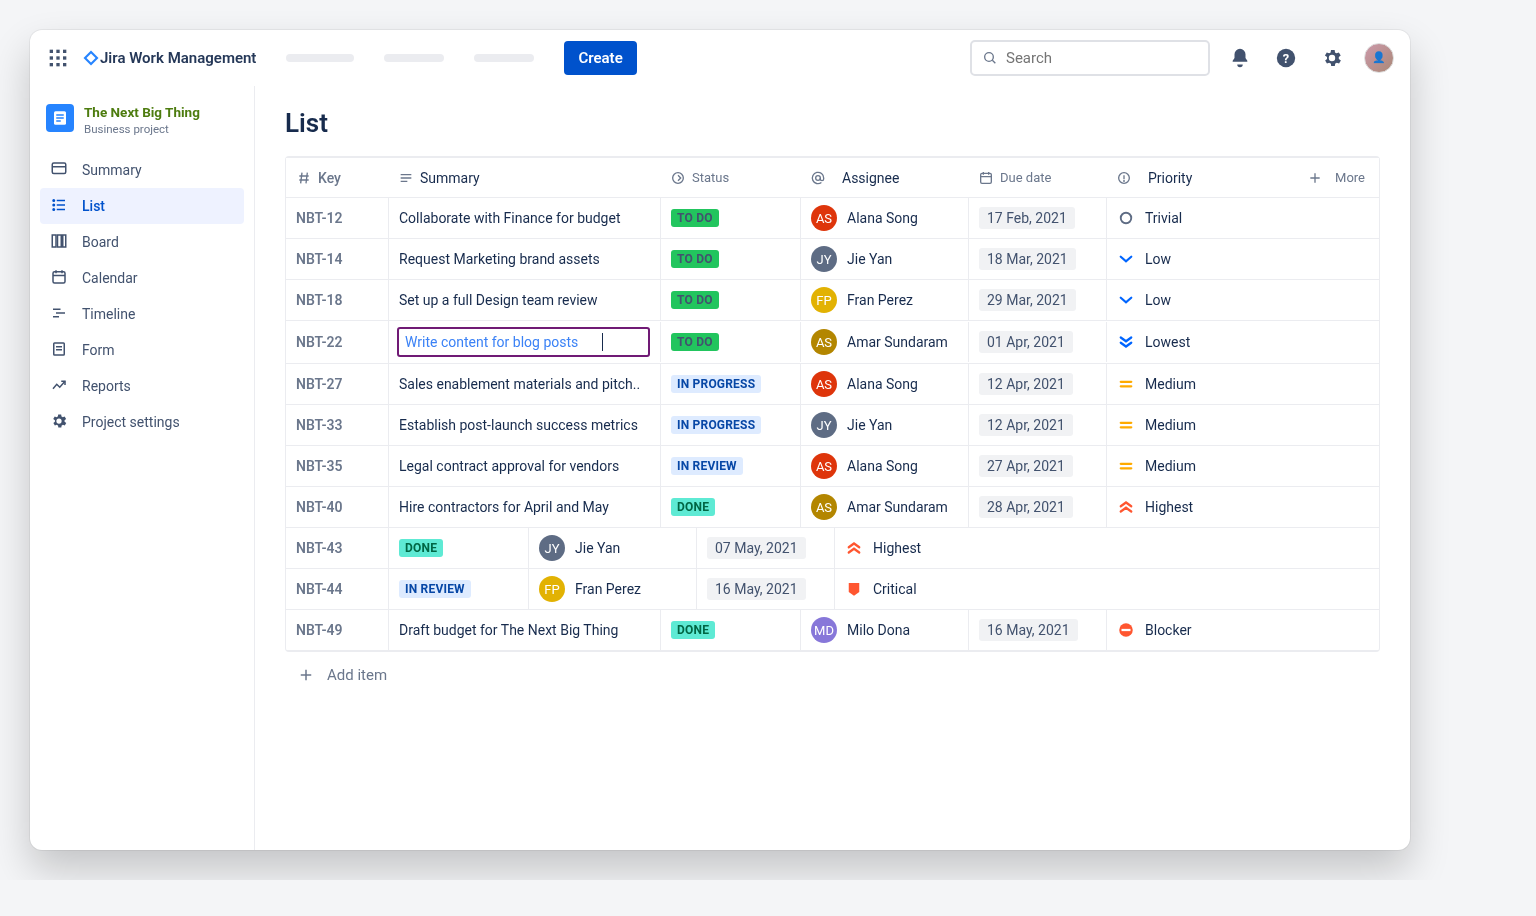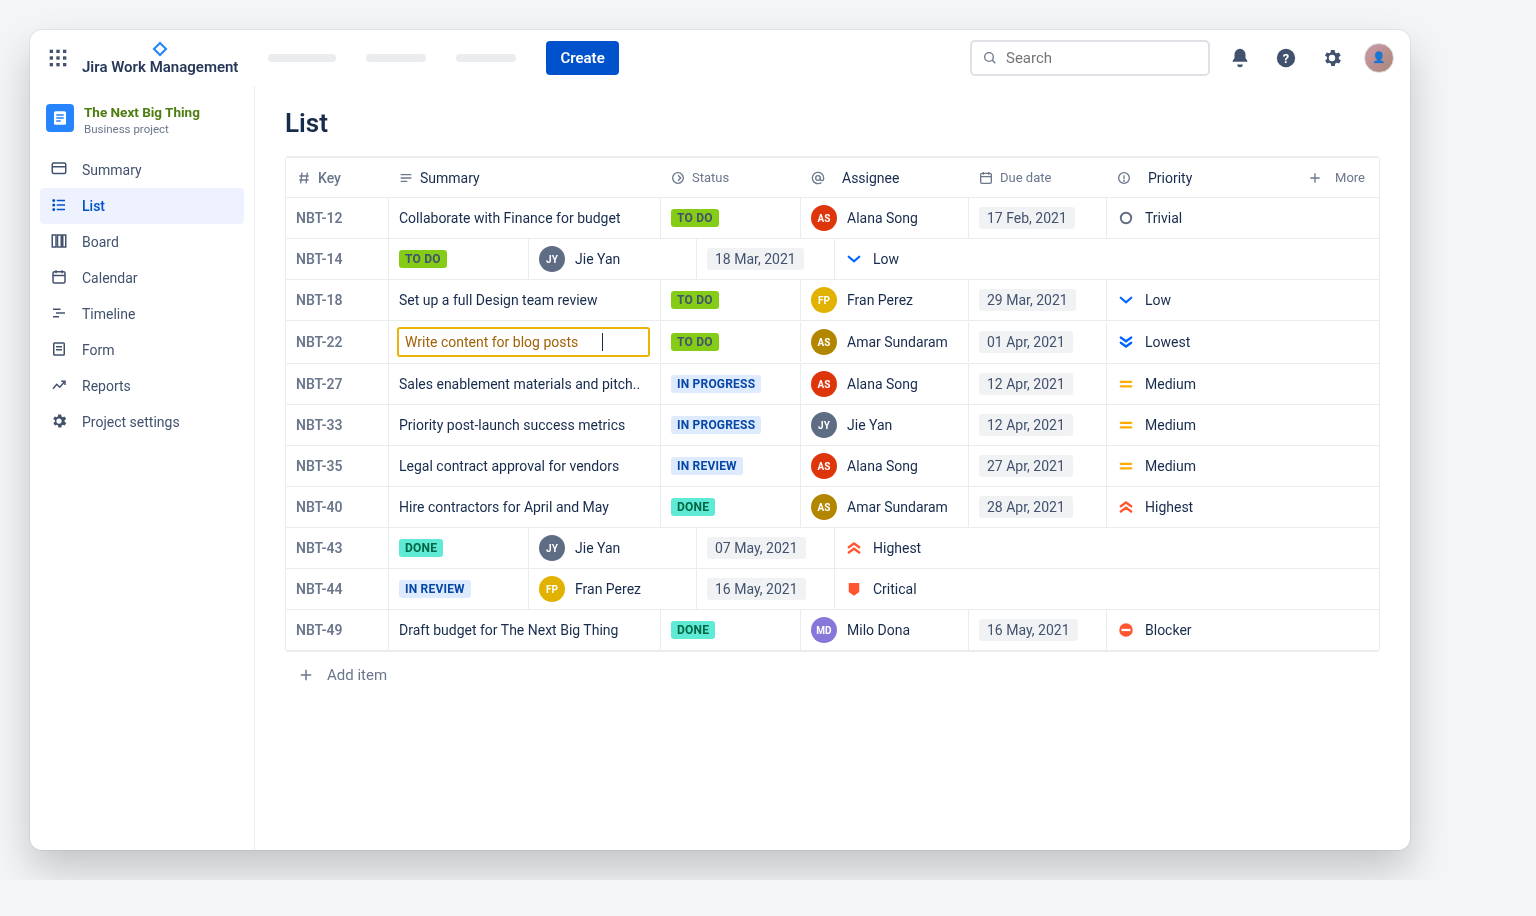--- a/index.html
+++ b/index.html
@@ -8,21 +8,21 @@
     width: 1380px; height: 820px; background: #fff; border-radius: 12px;
     box-shadow: 0 20px 40px rgba(0,0,0,0.2), 0 0 0 1px rgba(0,0,0,0.05);
     overflow: hidden; display: flex; flex-direction: column;
   }
   
   .topnav {
     height: 56px; display: flex; align-items: center; padding: 0 16px; gap: 8px; border-bottom: 1px solid #fff;
   }
   .app-switcher { width: 24px; height: 24px; display:flex; align-items:center; justify-content:center; cursor:pointer; }
   .app-switcher svg { width:20px; height:20px; }
-  .brand { display:flex; align-items:center; margin-left:4px; font-weight:600; color:#253858; font-size:15px;flex-direction:column; }
+  .brand { display:flex; align-items:center; margin-left:4px; font-weight:600; color:#253858; font-size:15px; }
   .brand svg { width:18px; height:18px; }
   .nav-placeholder { height:8px; background:#ebecf0; border-radius:4px; margin-left:22px; }
   .nav-placeholder.p1 { width:68px; } .nav-placeholder.p2 { width:60px; } .nav-placeholder.p3 { width:60px; }
   .create-btn {
     margin-left:22px; background:#0052cc; color:#fff; border:none; border-radius:4px;
     padding:0 14px; height:34px; font-weight:600; font-size:15px; cursor:pointer;
   }
   .nav-spacer { flex:1; }
   .search-box {
     width:240px; height:36px; border:2px solid #dfe1e6; border-radius:5px; display:flex; align-items:center;
@@ -59,28 +59,28 @@
   .c-assignee { width:168px; flex-shrink:0; color:#172b4d; font-size:14px; gap:10px; }
   .c-due { width:138px; flex-shrink:0; }
   .c-priority { width:118px; flex-shrink:0; color:#172b4d; font-size:14px; gap:10px; }
   .c-more { flex:1; justify-content:flex-end; padding-right:14px; color:#6b778c; font-size:13px; gap:6px; }
   .row:not(.header) .cell.c-summary,
   .row:not(.header) .cell.c-status,
   .row:not(.header) .cell.c-assignee,
   .row:not(.header) .cell.c-due,
   .row:not(.header) .cell.c-priority { border-left:1px solid #ebecf0; min-height:40px; }
   .status-badge { display:inline-block; padding:2px 6px; border-radius:3px; font-weight:700; font-size:12px; letter-spacing:0.2px; }
-  .st-todo { background:#84cc16; color:#42526e; }
+  .st-todo { background:#22c55e; color:#42526e; }
   .st-inprogress { background:#deebff; color:#0747a6; }
   .st-inreview { background:#deebff; color:#0747a6; }
   .st-done { background:#5eead4; color:#006644; }
-  .assignee-avatar { width:26px; height:26px; border-radius:50%; flex-shrink:0; display:flex; align-items:center; justify-content:center; font-size:10px; font-weight:700; color:#fff; }
+  .assignee-avatar { width:26px; height:26px; border-radius:50%; flex-shrink:0; display:flex; align-items:center; justify-content:center; font-size:13px; font-weight:400; color:#fff; }
   .due-chip { background:#f1f2f4; border-radius:3px; padding:3px 8px; color:#42526e; font-size:14px; }
   .pri-icon { width:18px; height:18px; display:flex; align-items:center; justify-content:center; flex-shrink:0; }
-  .summary-edit { border:2px solid #eab308; border-radius:3px; padding:4px 6px; width:254px; margin-left:-2px; color:#a16207; font-size:14px; display:flex; align-items:center;gap:24px; }
+  .summary-edit { border:2px solid #701a75; border-radius:3px; padding:4px 6px; width:254px; margin-left:-2px; color:#3b82f6; font-size:14px; display:flex; align-items:center;gap:24px; }
   .summary-edit .cursor { width:1px; height:18px; background:#172b4d; margin-left:0px; animation:blink 1s step-end infinite; }
   @keyframes blink { 50% { opacity:0; } }
   .add-item { display:flex; align-items:center; gap:12px; padding:14px 12px; color:#6b778c; font-size:15px; cursor:pointer; }
   .add-item svg { width:18px; height:18px; }
 </style>
 </head>
 <body>
 
 <div class="window">
 
@@ -305,20 +305,23 @@
                     <circle cx="12" cy="12" r="7"></circle>
                   </svg>
                 </span>
       <span>Trivial</span>
     </div>
             </div>
             <div class="row">
     <div class="cell c-key">
                 <span>NBT-14</span>
               </div>
+    <div class="cell c-summary">
+                <span>Request Marketing brand assets</span>
+              </div>
     <div class="cell c-status">
                 <span class="status-badge st-todo">TO DO</span>
               </div>
     <div class="cell c-assignee">
       <span class="assignee-avatar" style="background:#5e6c84">JY</span>
       <span>Jie Yan</span>
     </div>
     <div class="cell c-due">
                 <span class="due-chip">18 Mar, 2021</span>
               </div>
@@ -412,21 +415,21 @@
                   </svg>
                 </span>
       <span>Medium</span>
     </div>
             </div>
             <div class="row">
     <div class="cell c-key">
                 <span>NBT-33</span>
               </div>
     <div class="cell c-summary">
-                <span>Priority post-launch success metrics</span>
+                <span>Establish post-launch success metrics</span>
               </div>
     <div class="cell c-status">
                 <span class="status-badge st-inprogress">IN PROGRESS</span>
               </div>
     <div class="cell c-assignee">
       <span class="assignee-avatar" style="background:#5e6c84">JY</span>
       <span>Jie Yan</span>
     </div>
     <div class="cell c-due">
                 <span class="due-chip">12 Apr, 2021</span>

